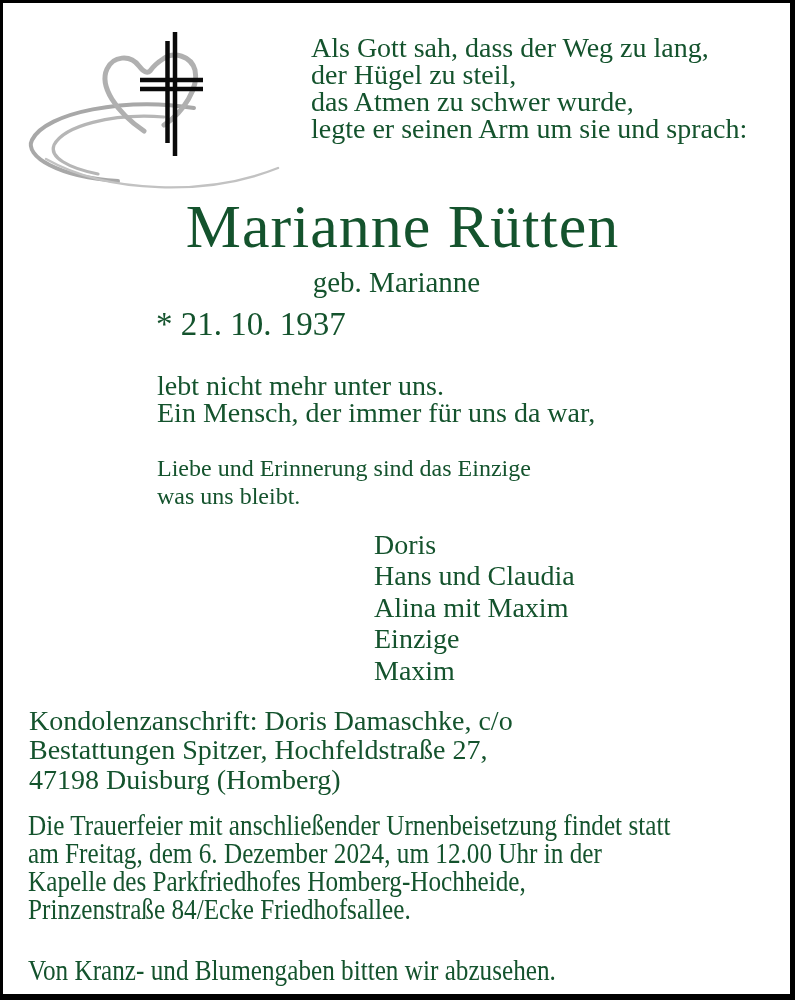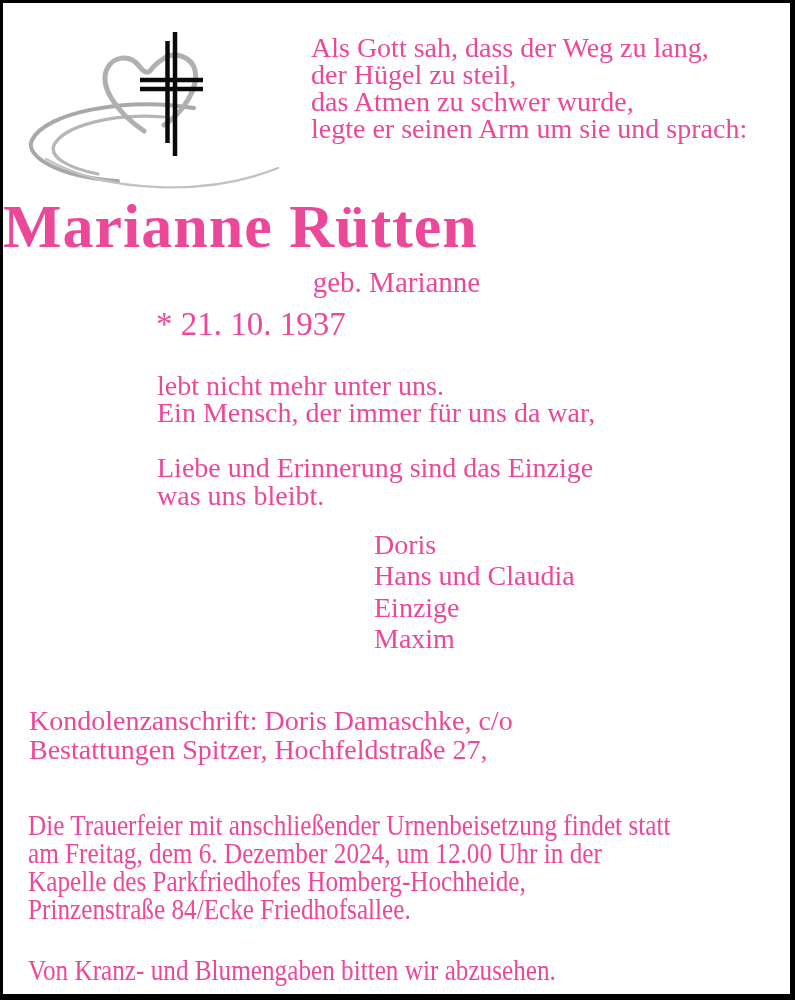--- a/index.html
+++ b/index.html
@@ -6,35 +6,35 @@
   .page{
     position:relative;
     width:795px;height:1000px;
     background:#ffffff;
     box-sizing:border-box;
     border-style:solid;
     border-color:#000;
     border-width:3px 5px 6px 3px;
     overflow:hidden;
     font-family:"Liberation Serif","DejaVu Serif",serif;
-    color:#ec4899;
+    color:#14532d;
   }
   .abs{position:absolute;}
   .poem{left:308px;top:31px;font-size:28px;line-height:27px;white-space:nowrap;}
   .deceased-name{
-    left:0;right:0;top:192px;
-    text-align:left;
-    font-size:62px;font-weight:bold;line-height:62px;
+    left:12px;right:0;top:192px;
+    text-align:center;
+    font-size:62px;font-weight:normal;line-height:62px;
     letter-spacing:1px;white-space:nowrap;
   }
   .maiden{left:0;right:0;top:263px;text-align:center;font-size:29px;line-height:32px;}
   .birth{left:153px;top:303px;font-size:33px;line-height:36px;white-space:nowrap;}
   .death{left:458px;top:303px;font-size:33px;line-height:36px;white-space:nowrap;}
   .tribute1{left:154px;top:369px;font-size:28px;line-height:27px;white-space:nowrap;}
-  .tribute2{left:154px;top:451px;font-size:28px;line-height:28px;white-space:nowrap;}
+  .tribute2{left:154px;top:451px;font-size:24px;line-height:28px;white-space:nowrap;}
   .mourners{left:371px;top:526px;font-size:28px;line-height:31.4px;white-space:nowrap;}
   .condolence{left:26px;top:703px;font-size:28px;line-height:29.4px;white-space:nowrap;}
   .service{
     left:25px;top:808px;font-size:30px;line-height:28px;white-space:nowrap;
     transform:scaleX(0.84);transform-origin:0 0;
   }
   .closing{
     left:25px;top:952px;font-size:30px;line-height:30px;white-space:nowrap;
     transform:scaleX(0.84);transform-origin:0 0;
   }
@@ -76,27 +76,29 @@
       <div>Ein Mensch, der immer für uns da war,</div>
     </div>
   <div class="abs tribute2">
       <div>Liebe und Erinnerung sind das Einzige</div>
       <div>was uns bleibt.</div>
     </div>
 
   <div class="abs mourners">
       <div>Doris</div>
       <div>Hans und Claudia</div>
+      <div>Alina mit Maxim</div>
       <div>Einzige</div>
       <div>Maxim</div>
     </div>
 
   <div class="abs condolence">
       <div>Kondolenzanschrift: Doris Damaschke, c/o</div>
       <div>Bestattungen Spitzer, Hochfeldstraße 27,</div>
+      <div>47198 Duisburg (Homberg)</div>
     </div>
 
   <div class="abs service">
       <div>Die Trauerfeier mit anschließender Urnenbeisetzung findet statt</div>
       <div>am Freitag, dem 6. Dezember 2024, um 12.00 Uhr in der</div>
       <div>Kapelle des Parkfriedhofes Homberg-Hochheide,</div>
       <div>Prinzenstraße 84/Ecke Friedhofsallee.</div>
     </div>
 
   <div class="abs closing">Von Kranz- und Blumengaben bitten wir abzusehen.</div>

